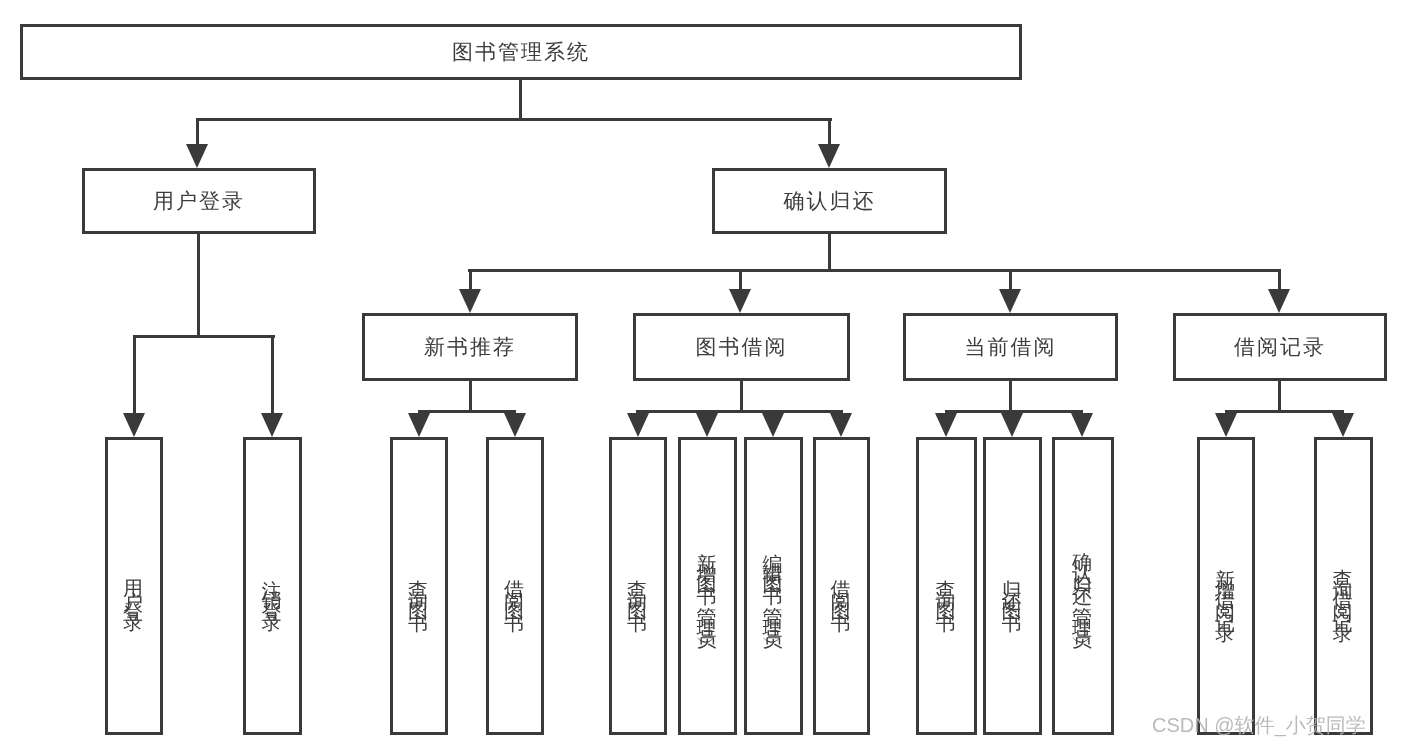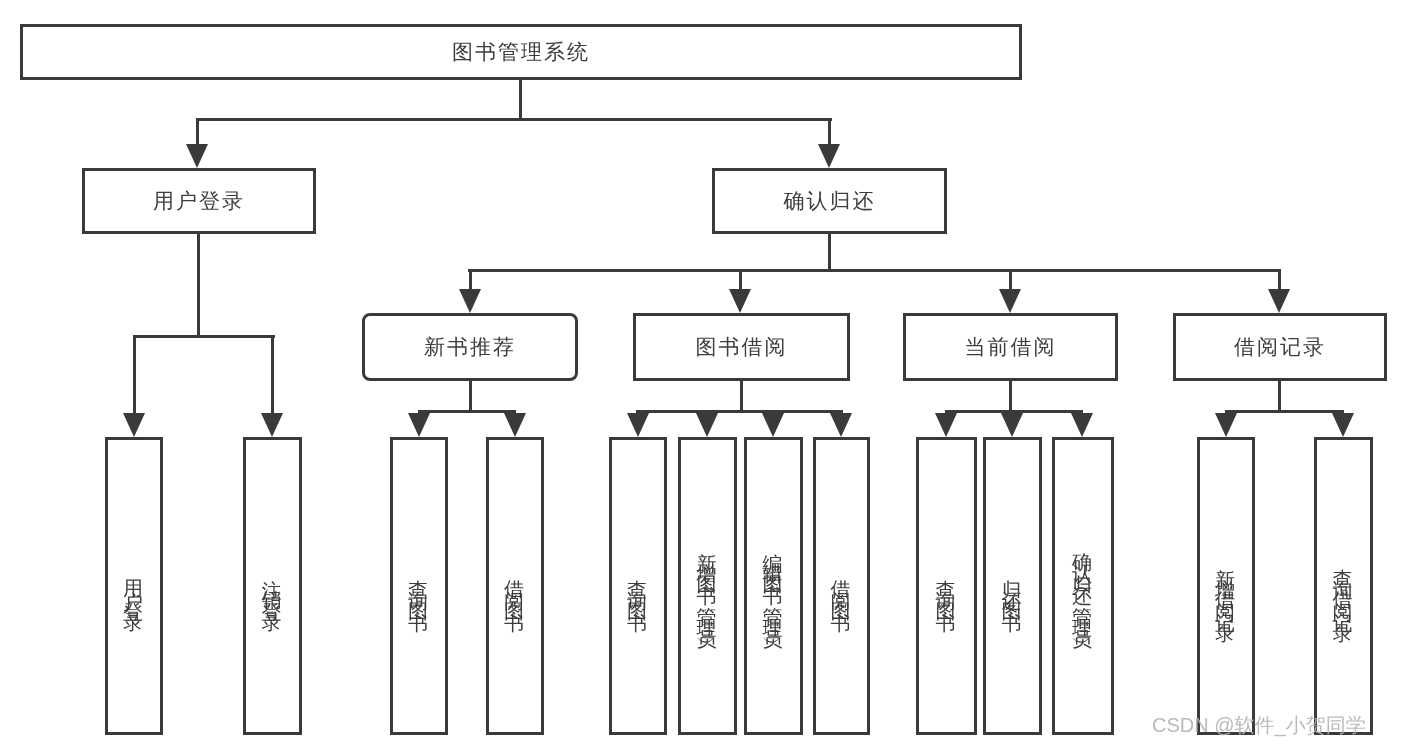--- a/index.html
+++ b/index.html
@@ -104,21 +104,21 @@
   <div class="hline" style="left:468px; top:269px; width:813px;"></div>
   <div class="vline" style="left:469px; top:269px; height:24px;"></div>
   <div class="arrow" style="left:459px; top:289px;"></div>
   <div class="vline" style="left:739px; top:269px; height:24px;"></div>
   <div class="arrow" style="left:729px; top:289px;"></div>
   <div class="vline" style="left:1009px; top:269px; height:24px;"></div>
   <div class="arrow" style="left:999px; top:289px;"></div>
   <div class="vline" style="left:1278px; top:269px; height:24px;"></div>
   <div class="arrow" style="left:1268px; top:289px;"></div>
 
-  <div class="box" style="left:362px; top:313px; width:216px; height:68px;border-radius:8px;">
+  <div class="box" style="left:362px; top:313px; width:216px; height:68px;">
     <span class="label">新书推荐</span>
   </div>
   <div class="box" style="left:633px; top:313px; width:217px; height:68px;">
     <span class="label">图书借阅</span>
   </div>
   <div class="box" style="left:903px; top:313px; width:215px; height:68px;">
     <span class="label">当前借阅</span>
   </div>
   <div class="box" style="left:1173px; top:313px; width:214px; height:68px;">
     <span class="label">借阅记录</span>

